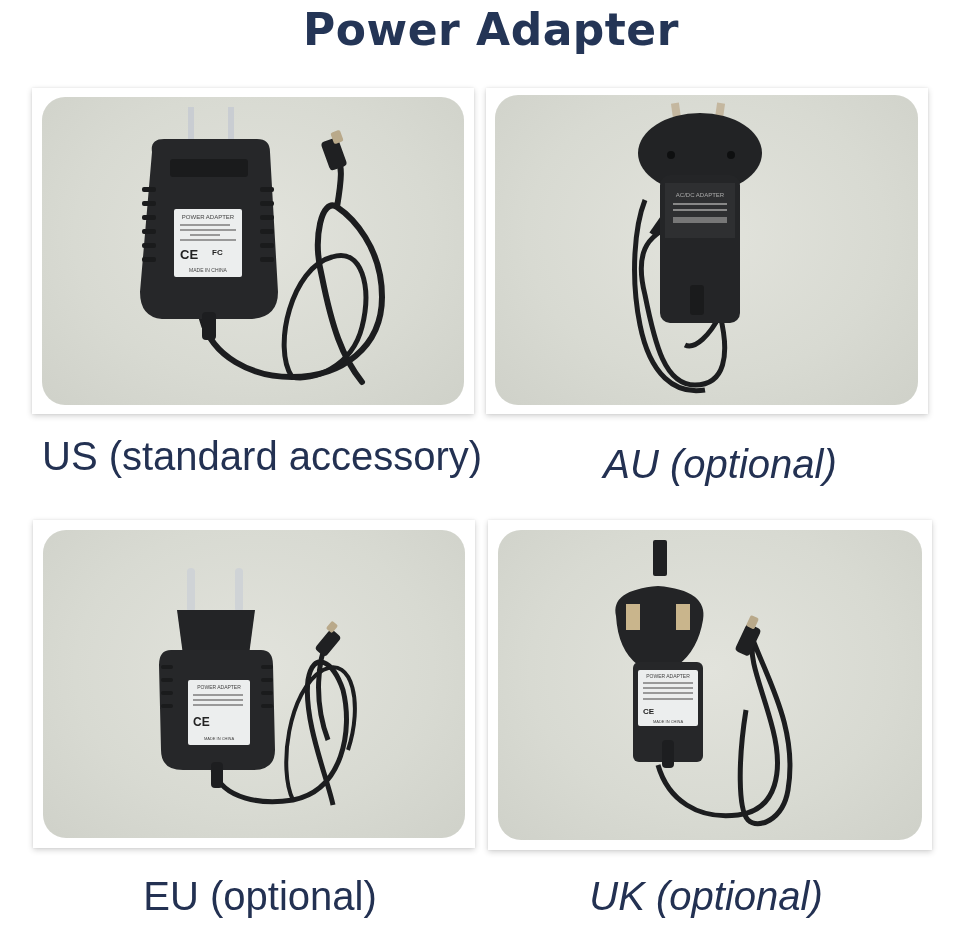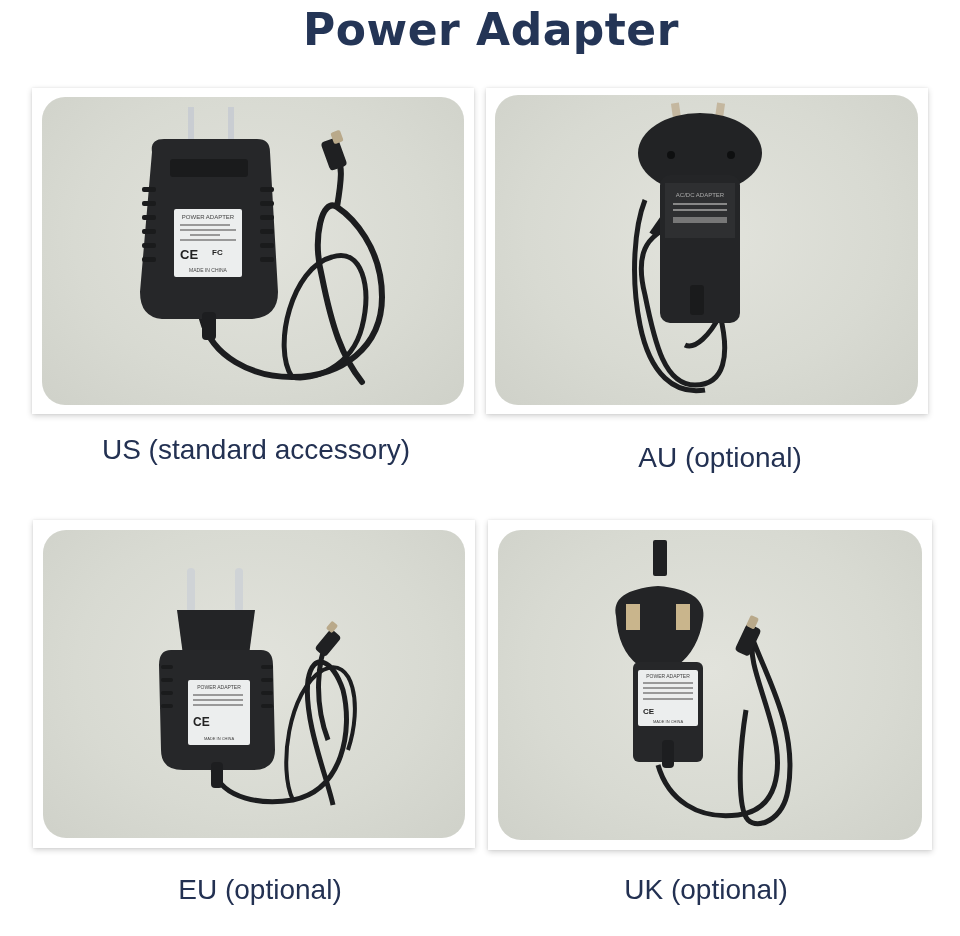--- a/index.html
+++ b/index.html
@@ -13,21 +13,21 @@
       position: absolute; background: #ffffff;
       box-shadow: 0 2px 6px rgba(0,0,0,0.18), 0 0 2px rgba(0,0,0,0.08);
     }
     .photo {
       position: absolute; overflow: hidden;
       background: radial-gradient(ellipse at 50% 45%, #e2e3dc 0%, #d8dad2 60%, #cfd1c9 100%);
       border-radius: 23px;
     }
     .photo svg { position: absolute; left: 0; top: 0; width: 100%; height: 100%; }
     .caption {
-      position: absolute; font-size: 28px; color: #233152; white-space: nowrap;
+      position: absolute; font-size: 40px; color: #233152; white-space: nowrap;
       font-family: "Liberation Sans", sans-serif; text-align: center;
     }
   </style>
 </head>
 <body>
 
 <div class="title">Power Adapter</div>
 
 <div class="frame" style="left:32px; top:88px; width:442px; height:326px;"></div>
 <div class="photo" style="left:42px; top:97px; width:422px; height:308px;">
@@ -86,21 +86,21 @@
 
     <rect x="165" y="80" width="80" height="148" rx="10" fill="#242527"></rect>
     <rect x="170" y="88" width="70" height="55" fill="#2e2f31"></rect>
     <text x="205" y="102" font-size="6" text-anchor="middle" fill="#aaa" font-family="Liberation Sans, sans-serif">AC/DC ADAPTER</text>
     <rect x="178" y="108" width="54" height="2" fill="#888"></rect>
       <rect x="178" y="114" width="54" height="2" fill="#888"></rect>
     <rect x="178" y="122" width="54" height="6" fill="#777"></rect>
     <rect x="195" y="190" width="14" height="30" rx="3" fill="#1a1b1c"></rect>
   </svg>
 </div>
-<div class="caption" style="left:500px; top:442px; width:440px;">AU (optional)</div>
+<div class="caption" style="left:500px; top:442px; width:440px;font-style:italic;">AU (optional)</div>
 
 <div class="frame" style="left:33px; top:520px; width:442px; height:328px;"></div>
 <div class="photo" style="left:43px; top:530px; width:422px; height:308px;">
   <svg viewBox="0 0 422 308">
     <path d="M170 240 C 180 270, 220 275, 250 270 C 300 260, 310 200, 300 160 C 290 130, 270 120, 265 150 C 260 190, 285 250, 290 275 M 285 108 C 275 130, 270 170, 285 210" stroke="#1c1d1f" stroke-width="5" fill="none"></path>
     <path d="M250 270 C 235 240, 245 160, 280 140 C 310 125, 320 175, 305 220" stroke="#1c1d1f" stroke-width="4" fill="none"></path>
     <rect x="278" y="100" width="14" height="26" rx="4" fill="#1f2022" transform="rotate(40 285 113)"></rect>
     <rect x="285" y="92" width="8" height="10" rx="2" fill="#b9a98a" transform="rotate(40 289 97)"></rect>
 
     <rect x="144" y="38" width="8" height="44" rx="4" fill="#cfd3d6"></rect>
@@ -147,13 +147,13 @@
     <text x="170" y="148" font-size="5" text-anchor="middle" fill="#444" font-family="Liberation Sans, sans-serif">POWER ADAPTER</text>
     <rect x="145" y="152" width="50" height="2" fill="#999"></rect>
       <rect x="145" y="157" width="50" height="2" fill="#999"></rect>
     <rect x="145" y="162" width="50" height="2" fill="#999"></rect>
       <rect x="145" y="168" width="50" height="2" fill="#999"></rect>
     <text x="145" y="184" font-size="8" font-weight="bold" fill="#222" font-family="Liberation Sans, sans-serif">CE</text>
     <text x="170" y="193" font-size="4" text-anchor="middle" fill="#444" font-family="Liberation Sans, sans-serif">MADE IN CHINA</text>
     <rect x="164" y="210" width="12" height="28" rx="4" fill="#1d1e20"></rect>
   </svg>
 </div>
-<div class="caption" style="left:496px; top:874px; width:420px;">UK (optional)</div>
+<div class="caption" style="left:496px; top:874px; width:420px;font-style:italic;">UK (optional)</div>
 
 </body></html>

